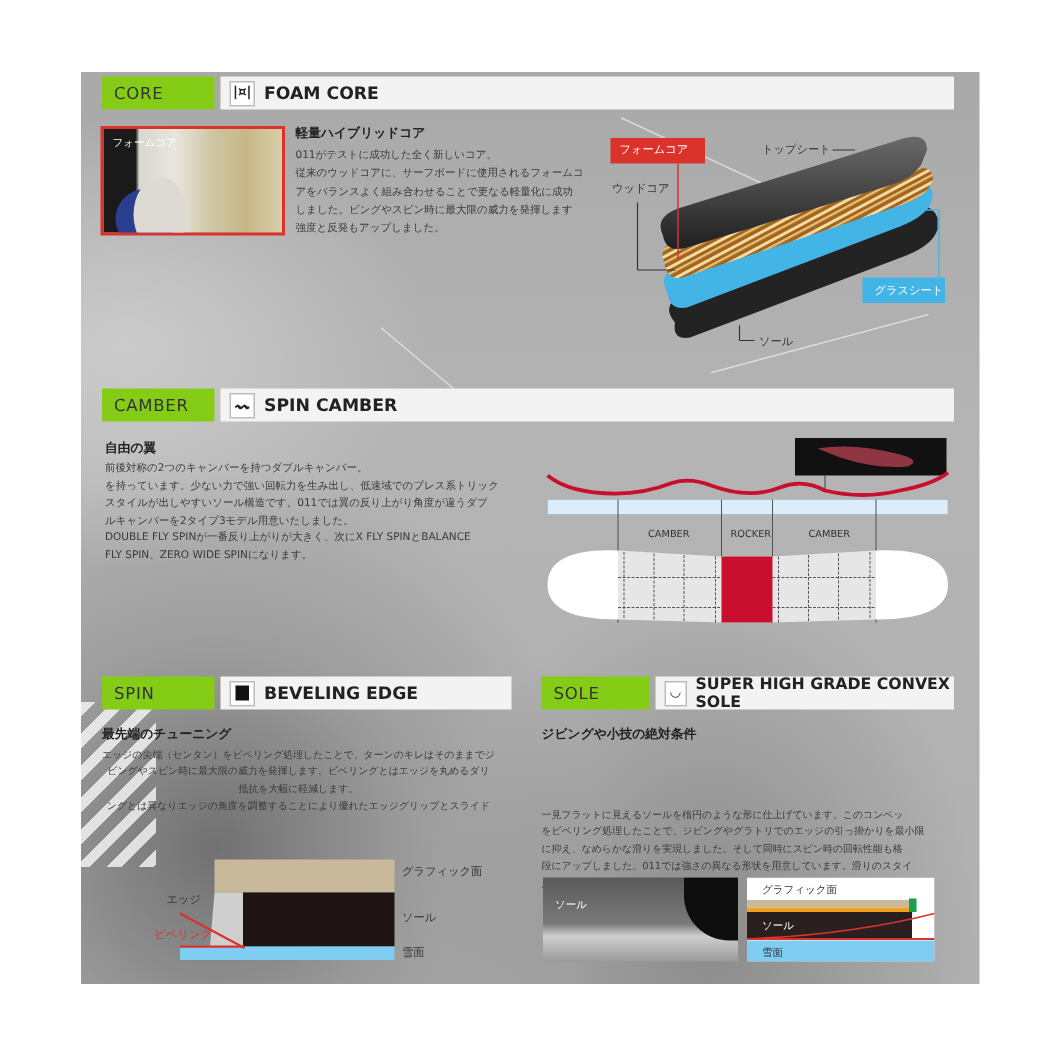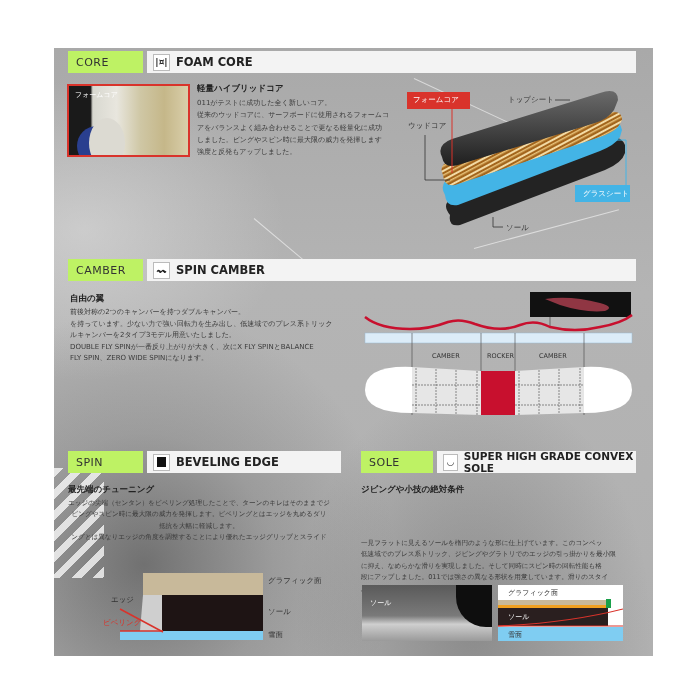--- a/index.html
+++ b/index.html
@@ -8,21 +8,21 @@
     background:
       radial-gradient(ellipse at 15% 85%, rgba(60,60,60,0.55) 0%, rgba(90,90,90,0.25) 18%, rgba(0,0,0,0) 35%),
       radial-gradient(ellipse at 70% 95%, rgba(70,70,70,0.35) 0%, rgba(0,0,0,0) 30%),
       radial-gradient(ellipse at 5% 30%, rgba(230,230,230,0.5) 0%, rgba(0,0,0,0) 25%),
       linear-gradient(180deg,#a9a9a9 0%,#b4b4b4 40%,#b0b0b0 100%);
     overflow:hidden;}
   .stripes{position:absolute;left:0;top:420px;width:50px;height:110px;
     background:repeating-linear-gradient(135deg,rgba(255,255,255,0.75) 0 7px,rgba(255,255,255,0) 7px 15px);}
   .crack{position:absolute;height:1px;background:rgba(255,255,255,0.55);transform-origin:left center;}
   .hdr{position:absolute;height:22px;display:flex;gap:4px;}
-  .hdr .cat{background:#bef264;color:#333;font-size:11px;letter-spacing:0.5px;display:flex;align-items:center;padding-left:8px;box-sizing:border-box;}
+  .hdr .cat{background:#84cc16;color:#333;font-size:11px;letter-spacing:0.5px;display:flex;align-items:center;padding-left:8px;box-sizing:border-box;}
   .hdr .ttl{background:#f3f3f3;flex:1;display:flex;align-items:center;padding-left:6px;box-sizing:border-box;font-weight:bold;color:#222;font-size:11.5px;}
   .hdr .ico{width:17px;height:17px;border:1px solid #bbb;background:#fff;margin-right:6px;display:flex;align-items:center;justify-content:center;font-size:9px;color:#222;box-sizing:border-box;}
   .sub{position:absolute;font-weight:bold;font-size:8.5px;color:#222;}
   .body{position:absolute;font-size:7.4px;line-height:13.2px;color:#3a3a3a;}
   .body div{white-space:nowrap;}
   .lbl{position:absolute;font-size:7.5px;color:#333;white-space:nowrap;}
   .tag{position:absolute;font-size:7.5px;color:#fff;padding:3px 8px;white-space:nowrap;}
 </style>
 </head>
 <body>
@@ -95,20 +95,21 @@
   <div class="ttl">
     <span class="ico">〰</span>
     <span>SPIN CAMBER</span>
   </div>
 </div>
 
 <div class="sub" style="left:70px;top:293px;">自由の翼</div>
 <div class="body" style="left:70px;top:307px;font-size:7px;line-height:11.6px;">
   <div>前後対称の2つのキャンバーを持つダブルキャンバー。</div>
   <div>を持っています。少ない力で強い回転力を生み出し、低速域でのプレス系トリック</div>
+  <div>スタイルが出しやすいソール構造です。011では翼の反り上がり角度が違うダブ</div>
   <div>ルキャンバーを2タイプ3モデル用意いたしました。</div>
   <div>DOUBLE FLY SPINが一番反り上がりが大きく、次にX FLY SPINとBALANCE</div>
   <div>FLY SPIN、ZERO WIDE SPINになります。</div>
 </div>
 
 <svg style="position:absolute;left:360px;top:285px;" width="280" height="160" viewBox="0 0 280 160">
   <rect x="170" y="7" width="101" height="25" fill="#111"></rect>
   <path d="M185 14 Q210 10 240 18 Q255 22 245 26 Q225 28 200 20Z" fill="#b04050" opacity="0.8"></path>
   <line x1="190" y1="32" x2="190" y2="42" stroke="#333" stroke-width="0.6"></line>
   <path d="M5 32 Q20 44 50 44 Q70 44 88 37 Q100 33 115 39 Q140 48 160 40 Q175 34 190 42 Q215 48 240 42 Q262 38 272 30" fill="none" stroke="#c8102e" stroke-width="2.5"></path>
@@ -176,21 +177,21 @@
   <div class="cat" style="width:72px;">SOLE</div>
   <div class="ttl" style="font-size:10.5px;">
     <span class="ico">◡</span>
     <span>SUPER HIGH GRADE CONVEX SOLE</span>
   </div>
 </div>
 
 <div class="sub" style="left:361px;top:484px;">ジビングや小技の絶対条件</div>
 <div class="body" style="left:361px;top:498px;font-size:6.6px;line-height:11.4px;margin-top:40px;">
   <div>一見フラットに見えるソールを楕円のような形に仕上げています。このコンベッ</div>
-  <div>低速域でのプレス系トリック、ジビングやグラトリでのエッジの引っ掛かりを最小限</div>
+  <div>をビベリング処理したことで、ジビングやグラトリでのエッジの引っ掛かりを最小限</div>
   <div>に抑え、なめらかな滑りを実現しました。そして同時にスピン時の回転性能も格</div>
   <div>段にアップしました。011では強さの異なる形状を用意しています。滑りのスタイ</div>
   <div>ルで選んで下さい。</div>
 </div>
 
 <div style="position:absolute;left:362px;top:585px;width:130px;height:56px;background:linear-gradient(180deg,#5a5a5a 0%,#7a7a7a 55%,#cfcfcf 70%,#9a9a9a 100%);overflow:hidden;">
   <div style="position:absolute;right:0;top:0;width:36px;height:42px;background:#0e0e0e;border-bottom-left-radius:30px;"></div>
   <span style="position:absolute;left:8px;top:13px;color:#fff;font-size:7px;">ソール</span>
 </div>
 

